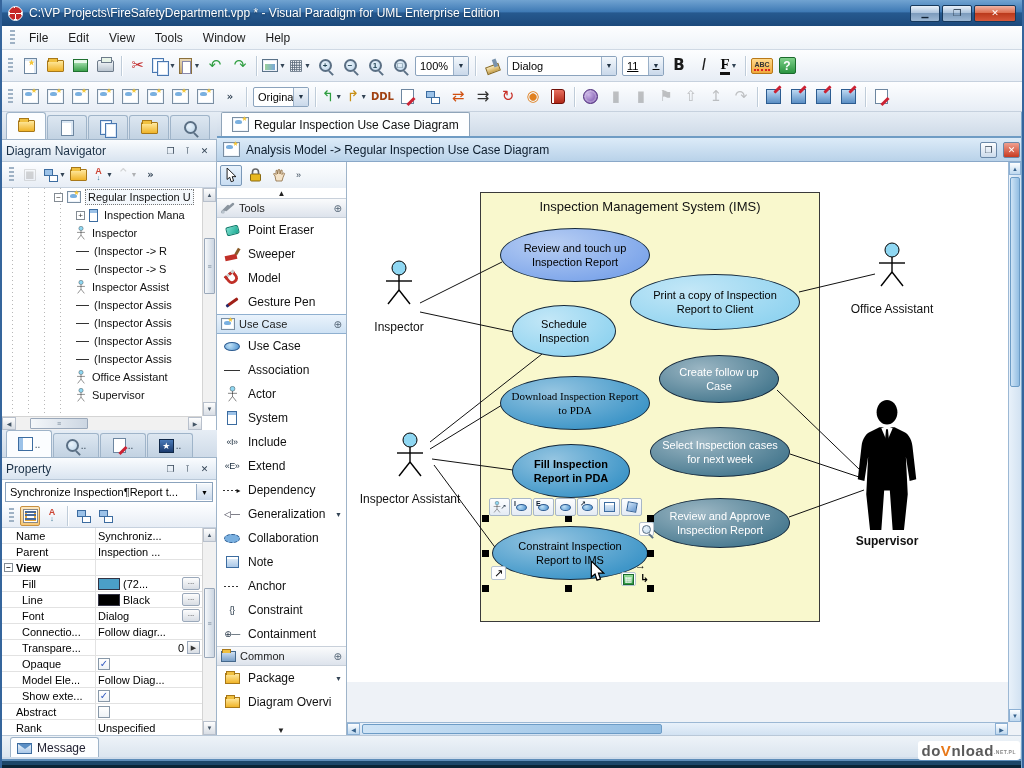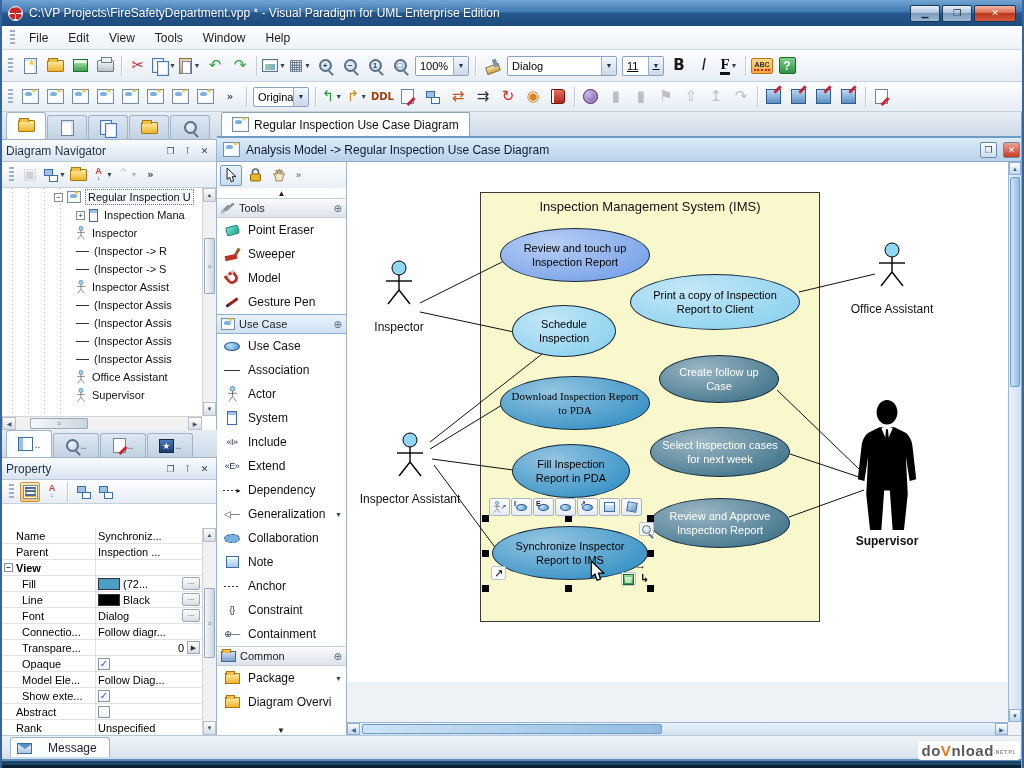--- a/index.html
+++ b/index.html
@@ -109,21 +109,21 @@
   .prow{height:16px;display:flex;border-bottom:1px solid #e2e2e2;align-items:center}
   .prow .pname{width:94px;padding-left:14px;border-right:1px solid #e2e2e2;white-space:nowrap;overflow:hidden;display:flex;align-items:center;height:100%}
   .prow .pname.child{padding-left:20px}
   .prow.group .pname{font-weight:bold;padding-left:2px}
   .prow .pval{flex:1;display:flex;align-items:center;padding:0 2px;gap:3px;white-space:nowrap;overflow:hidden;height:100%}
   .pbtn{margin-left:auto;width:18px;height:13px;background:linear-gradient(#fdfdfd,#d8dde4);border:1px solid #9aa8ba;font-size:8px;line-height:8px;text-align:center;color:#333;border-radius:2px}
   .pspin{margin-left:0;width:13px;height:13px;background:linear-gradient(#fdfdfd,#d8dde4);border:1px solid #9aa8ba;font-size:7px;display:flex;align-items:center;justify-content:center;color:#333}
   .cbx{width:12px;height:12px;border:1px solid #8898a8;background:linear-gradient(#fff,#eef2f6);display:flex;align-items:center;justify-content:center;font-size:10px;color:#3058c0;font-weight:bold}
   
   #messagebar{position:absolute;left:0;top:735px;width:1020px;height:22px;background:linear-gradient(#eef3f8,#dbe5ef);border-top:1px solid #b9c8d8}
-  #msg-tab{position:absolute;left:8px;top:1px;height:21px;padding:0 12px 0 6px;background:#fdfeff;border:1px solid #9fb4c9;border-bottom:none;border-radius:3px 3px 0 0;display:flex;align-items:center;gap:16px;font-size:12px;color:#223}
+  #msg-tab{position:absolute;left:8px;top:1px;height:21px;padding:0 12px 0 6px;background:#fdfeff;border:1px solid #9fb4c9;border-bottom:none;border-radius:3px 3px 0 0;display:flex;align-items:center;gap:5px;font-size:12px;color:#223}
   .i-mail{width:15px;height:11px;background:linear-gradient(#eaf2fa,#aac8e8);border:1px solid #3c6ca0;position:relative}
   .i-mail::after{content:"";position:absolute;left:0;top:0;border-left:7px solid transparent;border-right:7px solid transparent;border-top:5px solid #5b8fc5}
   #bottomframe{position:absolute;left:0;top:757px;width:1024px;height:11px;background:linear-gradient(#cfdcea 0 2px,#5d8cb8 2px 4px,#1c4668 4px 8px,#0a2436 8px)}
   #watermark{position:absolute;right:2px;top:741px;background:#fff;padding:1px 4px;border-radius:3px;font-weight:bold;font-size:15px;color:#5a5a5a;letter-spacing:.5px}
   #watermark .wv{color:#e87818}
   #watermark .ws{font-size:5px;color:#888;vertical-align:2px}
   
   #doc-tabs{position:absolute;left:215px;top:112px;width:809px;height:26px;background:linear-gradient(#e6edf5,#cfdbe8);border-bottom:2px solid #6f9cc4;display:flex;align-items:flex-end;padding-left:4px}
   #doc-tab{height:24px;background:#fdfeff;border:1px solid #8fa4b9;border-bottom:none;border-radius:2px 2px 0 0;display:flex;align-items:center;gap:5px;padding:0 10px;font-size:12px;color:#111}
   #doc-header{position:absolute;left:215px;top:138px;width:809px;height:24px;background:linear-gradient(#dcebf8,#b9d2e9);border-bottom:1px solid #8aa8c8;display:flex;align-items:center;gap:6px;padding:0 6px;font-size:12px;color:#0c1c2c}
@@ -587,20 +587,24 @@
     </div>
 
   <div id="property">
     <div class="panel-h">
       <span>Property</span>
       <span class="sp"></span>
       <span class="phb">❐</span>
       <span class="phb">⊺</span>
       <span class="phb">✕</span>
     </div>
+    <div id="prop-combo">
+      <span class="cval">Synchronize Inspection¶Report t...</span>
+      <span class="carr" style="width:16px;height:16px;display:flex;align-items:center;justify-content:center;font-size:7px;background:linear-gradient(#f4f8fc,#c9d8ea);border-left:1px solid #9ab0c8">▼</span>
+    </div>
     <div class="mini-toolbar" id="prop-toolbar" style="height:24px">
         <span class="grip"></span>
         <span class="tbtn" style="height: 20px; min-width: 20px; background: linear-gradient(rgb(253, 232, 192), rgb(246, 200, 120)); border: 1px solid rgb(200, 144, 64);">
           <span class="i-cat">
             <b></b>
             <b></b>
             <b></b>
           </span>
         </span>
         <span class="tbtn" style="height: 20px; min-width: 20px;">
@@ -939,24 +943,24 @@
         <line x1="452" y1="130" x2="528" y2="112" stroke="#111" stroke-width="1"></line>
         <line x1="430" y1="228" x2="513" y2="308" stroke="#111" stroke-width="1"></line>
         <line x1="443" y1="292" x2="515" y2="316" stroke="#111" stroke-width="1"></line>
         <line x1="442" y1="355" x2="517" y2="328" stroke="#111" stroke-width="1"></line>
       </svg>
       <div class="uc" style="left: 153px; top: 66px; width: 150px; height: 54px; background: radial-gradient(at 35% 28%, rgb(184, 206, 243), rgb(126, 166, 234) 75%); color: rgb(0, 0, 0);">Review and touch up Inspection Report</div>
       <div class="uc" style="left: 283px; top: 112px; width: 170px; height: 56px; background: radial-gradient(at 35% 28%, rgb(195, 231, 247), rgb(146, 212, 240) 75%); color: rgb(0, 0, 0);">Print a copy of Inspection Report to Client</div>
       <div class="uc" style="left: 165px; top: 143px; width: 104px; height: 52px; background: radial-gradient(at 35% 28%, rgb(195, 231, 247), rgb(146, 212, 240) 75%); color: rgb(0, 0, 0);">Schedule Inspection</div>
       <div class="uc" style="left: 153px; top: 214px; width: 150px; height: 54px; background: radial-gradient(at 35% 28%, rgb(149, 197, 225), rgb(63, 150, 200) 75%); color: rgb(0, 0, 0); font-family: Liberation Serif, serif;">Download Inspection Report to PDA</div>
       <div class="uc" style="left: 312px; top: 193px; width: 120px; height: 48px; background: radial-gradient(at 35% 28%, rgb(155, 182, 195), rgb(74, 123, 145) 75%); color: rgb(255, 255, 255);">Create follow up Case</div>
-      <div class="uc" style="left: 165px; top: 282px; width: 118px; height: 54px; background: radial-gradient(at 35% 28%, rgb(149, 197, 225), rgb(63, 150, 200) 75%); color: rgb(0, 0, 0);">Fill Inspection Report in PDA</div>
+      <div class="uc" style="left: 165px; top: 282px; width: 118px; height: 54px; background: radial-gradient(at 35% 28%, rgb(149, 197, 225), rgb(63, 150, 200) 75%); color: rgb(0, 0, 0); font-weight: bold;">Fill Inspection Report in PDA</div>
       <div class="uc" style="left: 303px; top: 265px; width: 140px; height: 50px; background: radial-gradient(at 35% 28%, rgb(155, 182, 195), rgb(74, 123, 145) 75%); color: rgb(255, 255, 255);">Select Inspection cases for next week</div>
       <div class="uc" style="left: 303px; top: 336px; width: 140px; height: 50px; background: radial-gradient(at 35% 28%, rgb(155, 182, 195), rgb(74, 123, 145) 75%); color: rgb(255, 255, 255);">Review and Approve Inspection Report</div>
-      <div class="uc" style="left: 145px; top: 364px; width: 156px; height: 54px; background: radial-gradient(at 35% 28%, rgb(149, 197, 225), rgb(63, 150, 200) 75%); color: rgb(0, 0, 0);">Synchronize Inspector Report to IMS</div>
+      <div class="uc" style="left: 145px; top: 364px; width: 156px; height: 54px; background: radial-gradient(at 35% 28%, rgb(149, 197, 225), rgb(63, 150, 200) 75%); color: rgb(0, 0, 0);">Constraint Inspection Report to IMS</div>
       <div style="position: absolute; left: 37px; top: 92px;"><svg width="30" height="58" viewBox="0 0 30 46">
           <circle cx="15" cy="8" r="7" fill="#8fd7f2" stroke="#000"></circle>
           <line x1="15" y1="15" x2="15" y2="30" stroke="#000" stroke-width="1.4"></line>
           <line x1="2" y1="21" x2="28" y2="21" stroke="#000" stroke-width="1.4"></line>
           <line x1="15" y1="30" x2="4" y2="44" stroke="#000" stroke-width="1.4"></line>
           <line x1="15" y1="30" x2="26" y2="44" stroke="#000" stroke-width="1.4"></line>
         </svg></div>
       <div class="actor-lbl" style="left: 52px; top: 158px;">Inspector</div>
       <div style="position: absolute; left: 48px; top: 264px;"><svg width="30" height="58" viewBox="0 0 30 46">
           <circle cx="15" cy="8" r="7" fill="#8fd7f2" stroke="#000"></circle>

